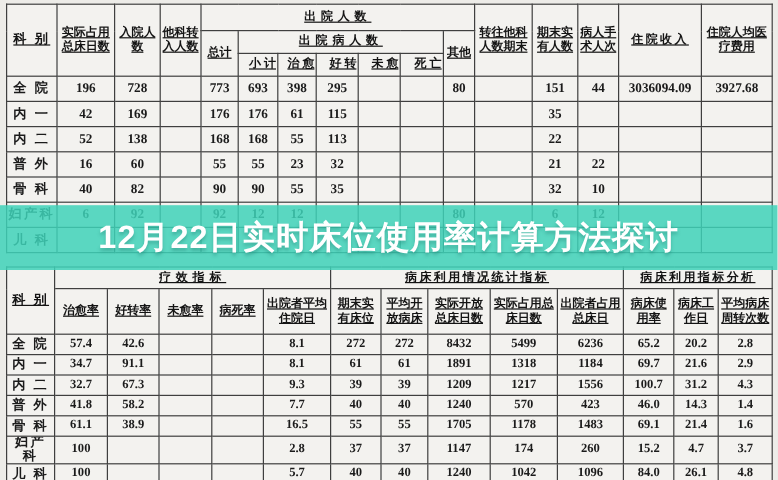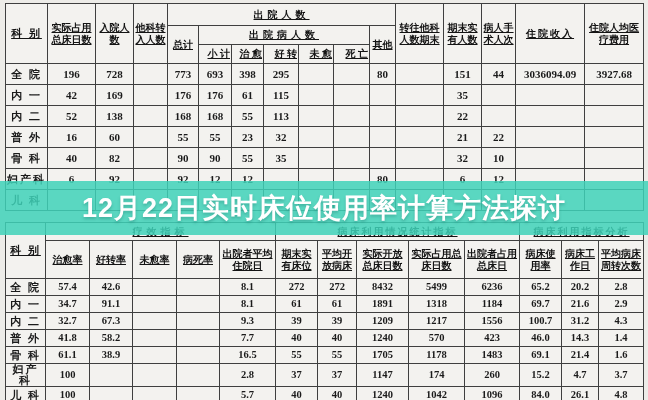--- a/index.html
+++ b/index.html
@@ -37,21 +37,21 @@
   .tbl-bottom td { height: 17px; font-size: 10.5px; }
   .h-group { letter-spacing: 4px; }
   .h-group2 { letter-spacing: 2px; }
   .row-h1 th { height: 22px; }
   .row-h2 th { height: 19px; }
   .row-h3 th { height: 19px; text-align: right; }
   .row-bh1 th { height: 18px; }
   .row-bh2 th { height: 38px; }
   td.dept, th.dept { font-weight: bold; letter-spacing: 2px; font-size: 11px; }
   .banner {
-    position: absolute; left: 0; top: 181px; width: 648px; height: 54px;
+    position: absolute; left: 0; top: 171px; width: 648px; height: 54px;
     background: rgba(62, 210, 184, 0.85);
     display: flex; align-items: center; justify-content: center;
     z-index: 5;
   }
   .banner-title {
     font-family: "Liberation Sans", sans-serif;
     font-weight: bold; font-size: 27px; color: #ffffff;
     letter-spacing: 1px; white-space: nowrap;
     text-shadow: 0 2px 3px rgba(22, 110, 96, 0.35);
   }

